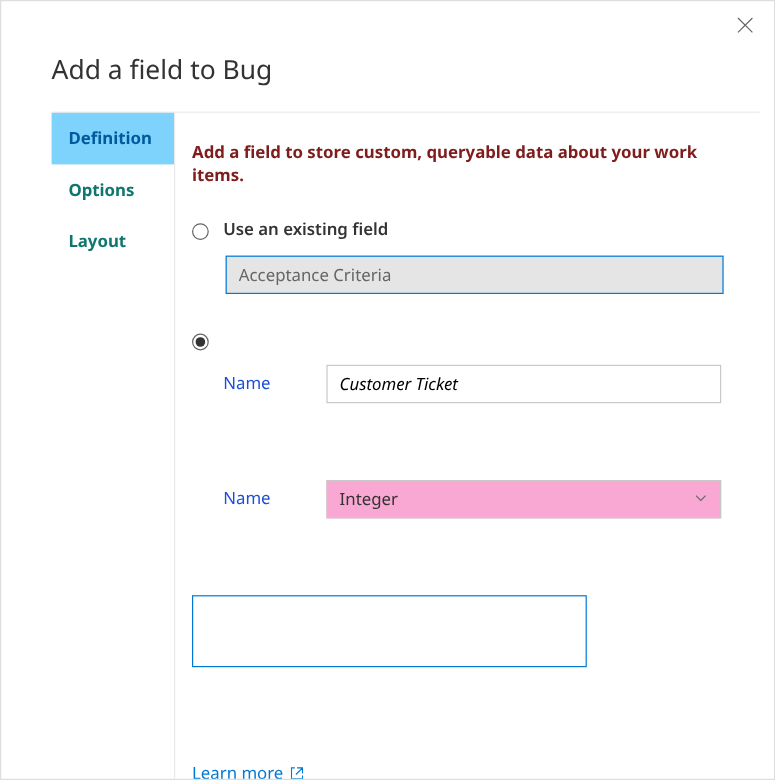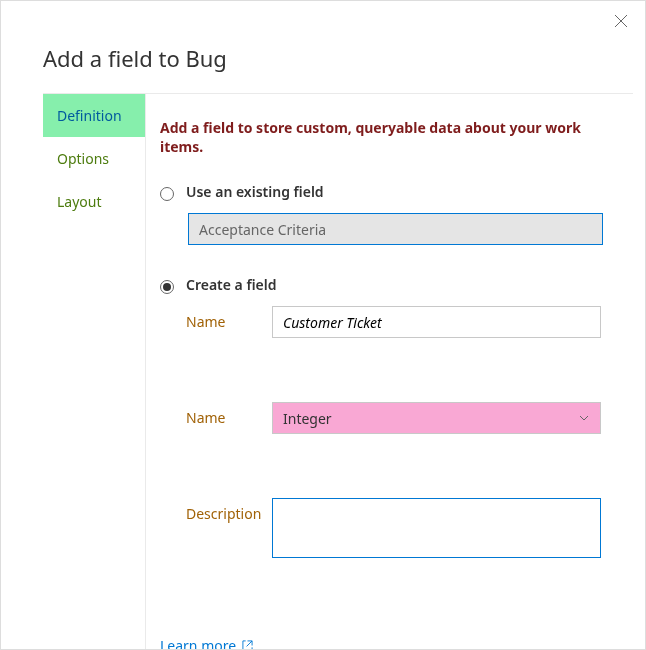--- a/index.html
+++ b/index.html
@@ -44,42 +44,43 @@
       padding: 0 0 0 0;
     }
     .tabs {
       width: 155px;
       border-top: 1px solid #eaeaea;
       border-right: 1px solid #eaeaea;
       margin-left: 30px;
     }
     .tab {
       padding: 12px 14px;
-      color: #4d7c0f;
-      cursor: pointer;
+      color: #0f766e;
+      cursor: pointer;
+      font-weight: bold;
     }
     .tab.active {
-      background: #86efac;
-      font-weight: 400;
+      background: #7dd3fc;
+      font-weight: 700;
       color: #005a9e;
     }
     .panel {
       flex: 1;
       padding: 24px 30px 0 14px;
       border-top: 1px solid #eaeaea;
       position: relative;
     }
     .intro {
       color: #7f1d1d;
       margin-bottom: 26px;
       font-weight: bold;
     }
     .radio-row {
       display: flex;
-      align-items: flex-end;
+      align-items: center;
       margin-bottom: 12px;
       margin-top: 20px;
     }
     .radio {
       width: 14px;
       height: 14px;
       border-radius: 50%;
       border: 1px solid #666;
       margin-right: 12px;
       margin-top: 3px;
@@ -117,21 +118,21 @@
       font-size: 14px;
       outline: none;
     }
     .form-row {
       display: flex;
       margin-top: 12px;
       margin-bottom: 16px;
     }
     .form-label {
       width: 112px;
-      color: #a16207;
+      color: #1d4ed8;
       padding-top: 6px;
       padding-left: 26px;
     }
     .form-control {
       flex: 1;
       max-width: 329px;
     }
     .form-control input[type="text"] {
       width: 100%;
       height: 32px;
@@ -223,21 +224,20 @@
       <div class="radio-row">
         <span class="radio"></span>
         <span class="radio-label">Use an existing field</span>
       </div>
       <div class="existing-input">
         <input type="text" disabled="" value="Acceptance Criteria" style="">
       </div>
 
       <div class="radio-row">
         <span class="radio selected"></span>
-        <span class="radio-label">Create a field</span>
       </div>
 
       <div class="form-row">
         <div class="form-label">Name</div>
         <div class="form-control">
           <input type="text" value="Customer Ticket" style="">
         </div>
       </div>
 
       <div class="spacer-gap"></div>
@@ -252,21 +252,20 @@
                   <polyline points="3,5 7,9 11,5" fill="none" stroke="#666" stroke-width="1"></polyline>
                 </svg>
             </span>
           </div>
         </div>
       </div>
 
       <div class="spacer-gap"></div>
 
       <div class="form-row">
-        <div class="form-label">Description</div>
         <div class="form-control">
           <textarea style=""></textarea>
         </div>
       </div>
 
       <div style="height:50px"></div>
 
       <a class="learn-more">
         <span>Learn more</span>
         <svg width="11" height="11" viewBox="0 0 12 12">

